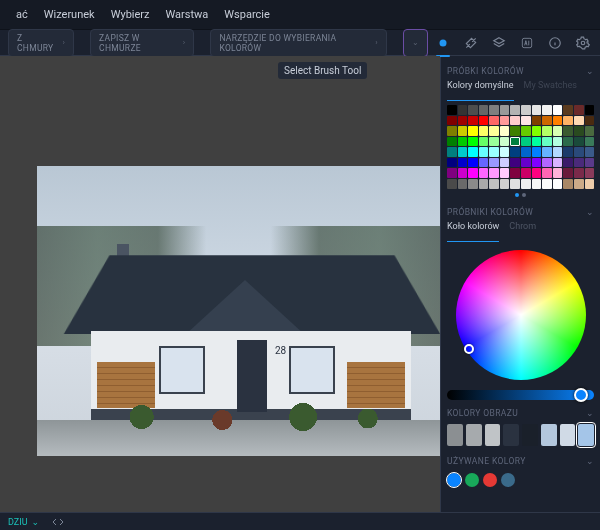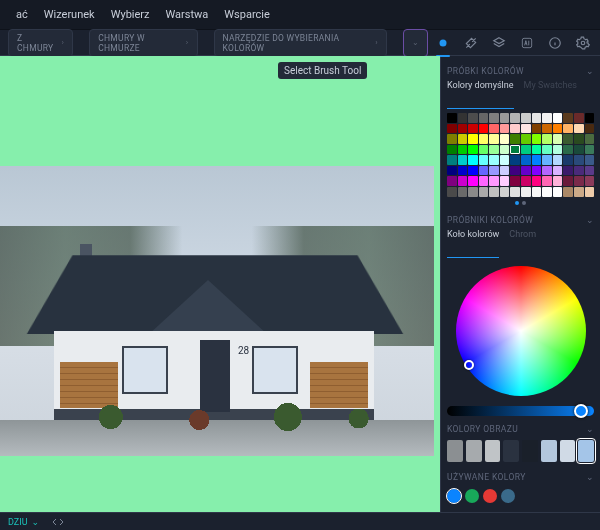--- a/index.html
+++ b/index.html
@@ -49,21 +49,21 @@
   }
   .chip .chev{font-size:8px;opacity:.6;}
   .chip.accent{border-color:#6b4da5;}
   .sub-icons{margin-left:auto;display:flex;gap:10px;align-items:center;}
   .sub-icons .icon-btn svg{width:14px;height:14px;}
   .sub-icons .icon-btn.active{color:var(--accent-blue);}
   .sub-icons .icon-btn.active::after{content:"";display:block;width:14px;height:2px;background:var(--accent-blue);border-radius:1px;position:absolute;margin-top:26px;}
   .sub-icons .icon-btn{position:relative;}
   
   .main{display:flex;height:calc(530px - 56px - 18px);}
-  .canvas{flex:1;background:#86efac;display:flex;align-items:center;justify-content:flex-start;overflow:hidden;position:relative;}
+  .canvas{flex:1;background:#404040;display:flex;align-items:center;justify-content:flex-start;overflow:hidden;position:relative;padding-left:37px;}
   .tooltip{
     position:absolute;top:6px;left:278px;font-size:10px;color:var(--text);
     background:var(--panel);padding:3px 6px;border-radius:3px;
   }
   .image{
     margin-top:54px;
     width:434px;height:290px;position:relative;overflow:hidden;
     background:linear-gradient(to bottom,#b9c7d4 0%,#cdd8e3 40%,#d7dee6 60%,#cbd3db 100%);
   }
   
@@ -100,21 +100,21 @@
   .rpanel{
     width:160px;background:var(--panel-dark);border-left:1px solid var(--border);
     overflow-y:auto;display:flex;flex-direction:column;padding:4px 6px 8px;
   }
   .sect-title{
     font-size:8.5px;color:var(--text-dim);letter-spacing:.4px;margin:6px 0 4px;
     display:flex;justify-content:space-between;align-items:center;
   }
   .sect-title .chev{font-size:9px;}
   .tabs{display:flex;gap:10px;font-size:9px;margin-bottom:4px;}
-  .tab{color:var(--text-muted);cursor:pointer;padding-bottom:18px;}
+  .tab{color:var(--text-muted);cursor:pointer;padding-bottom:10px;}
   .tab.active{color:var(--text);border-bottom:1px solid var(--accent-blue);}
   .swatch-grid{display:grid;grid-template-columns:repeat(14,1fr);gap:1px;}
   .sw{width:100%;aspect-ratio:1;border-radius:1px;cursor:pointer;}
   .sw.sel{outline:1.5px solid #fff;outline-offset:-1px;}
   .dots{display:flex;justify-content:center;gap:3px;margin:4px 0;}
   .dot{width:4px;height:4px;border-radius:50%;background:var(--text-dim);}
   .dot.on{background:var(--accent-blue);}
   .wheel-wrap{display:flex;justify-content:center;margin:4px 0 6px;}
   .wheel{
     width:130px;height:130px;border-radius:50%;position:relative;cursor:crosshair;
@@ -152,21 +152,21 @@
     </div>
 </div>
 
 <div class="subbar">
   <div id="chip-row" style="display:flex;gap:16px;">
       <div class="chip">
         <span>Z CHMURY</span>
         <span class="chev">›</span>
       </div>
       <div class="chip">
-        <span>CHMURY W CHMURZE</span>
+        <span>ZAPISZ W CHMURZE</span>
         <span class="chev">›</span>
       </div>
       <div class="chip">
         <span>NARZĘDZIE DO WYBIERANIA KOLORÓW</span>
         <span class="chev">›</span>
       </div>
       <div class="chip accent">
         <span class="chev">⌄</span>
       </div>
     </div>

